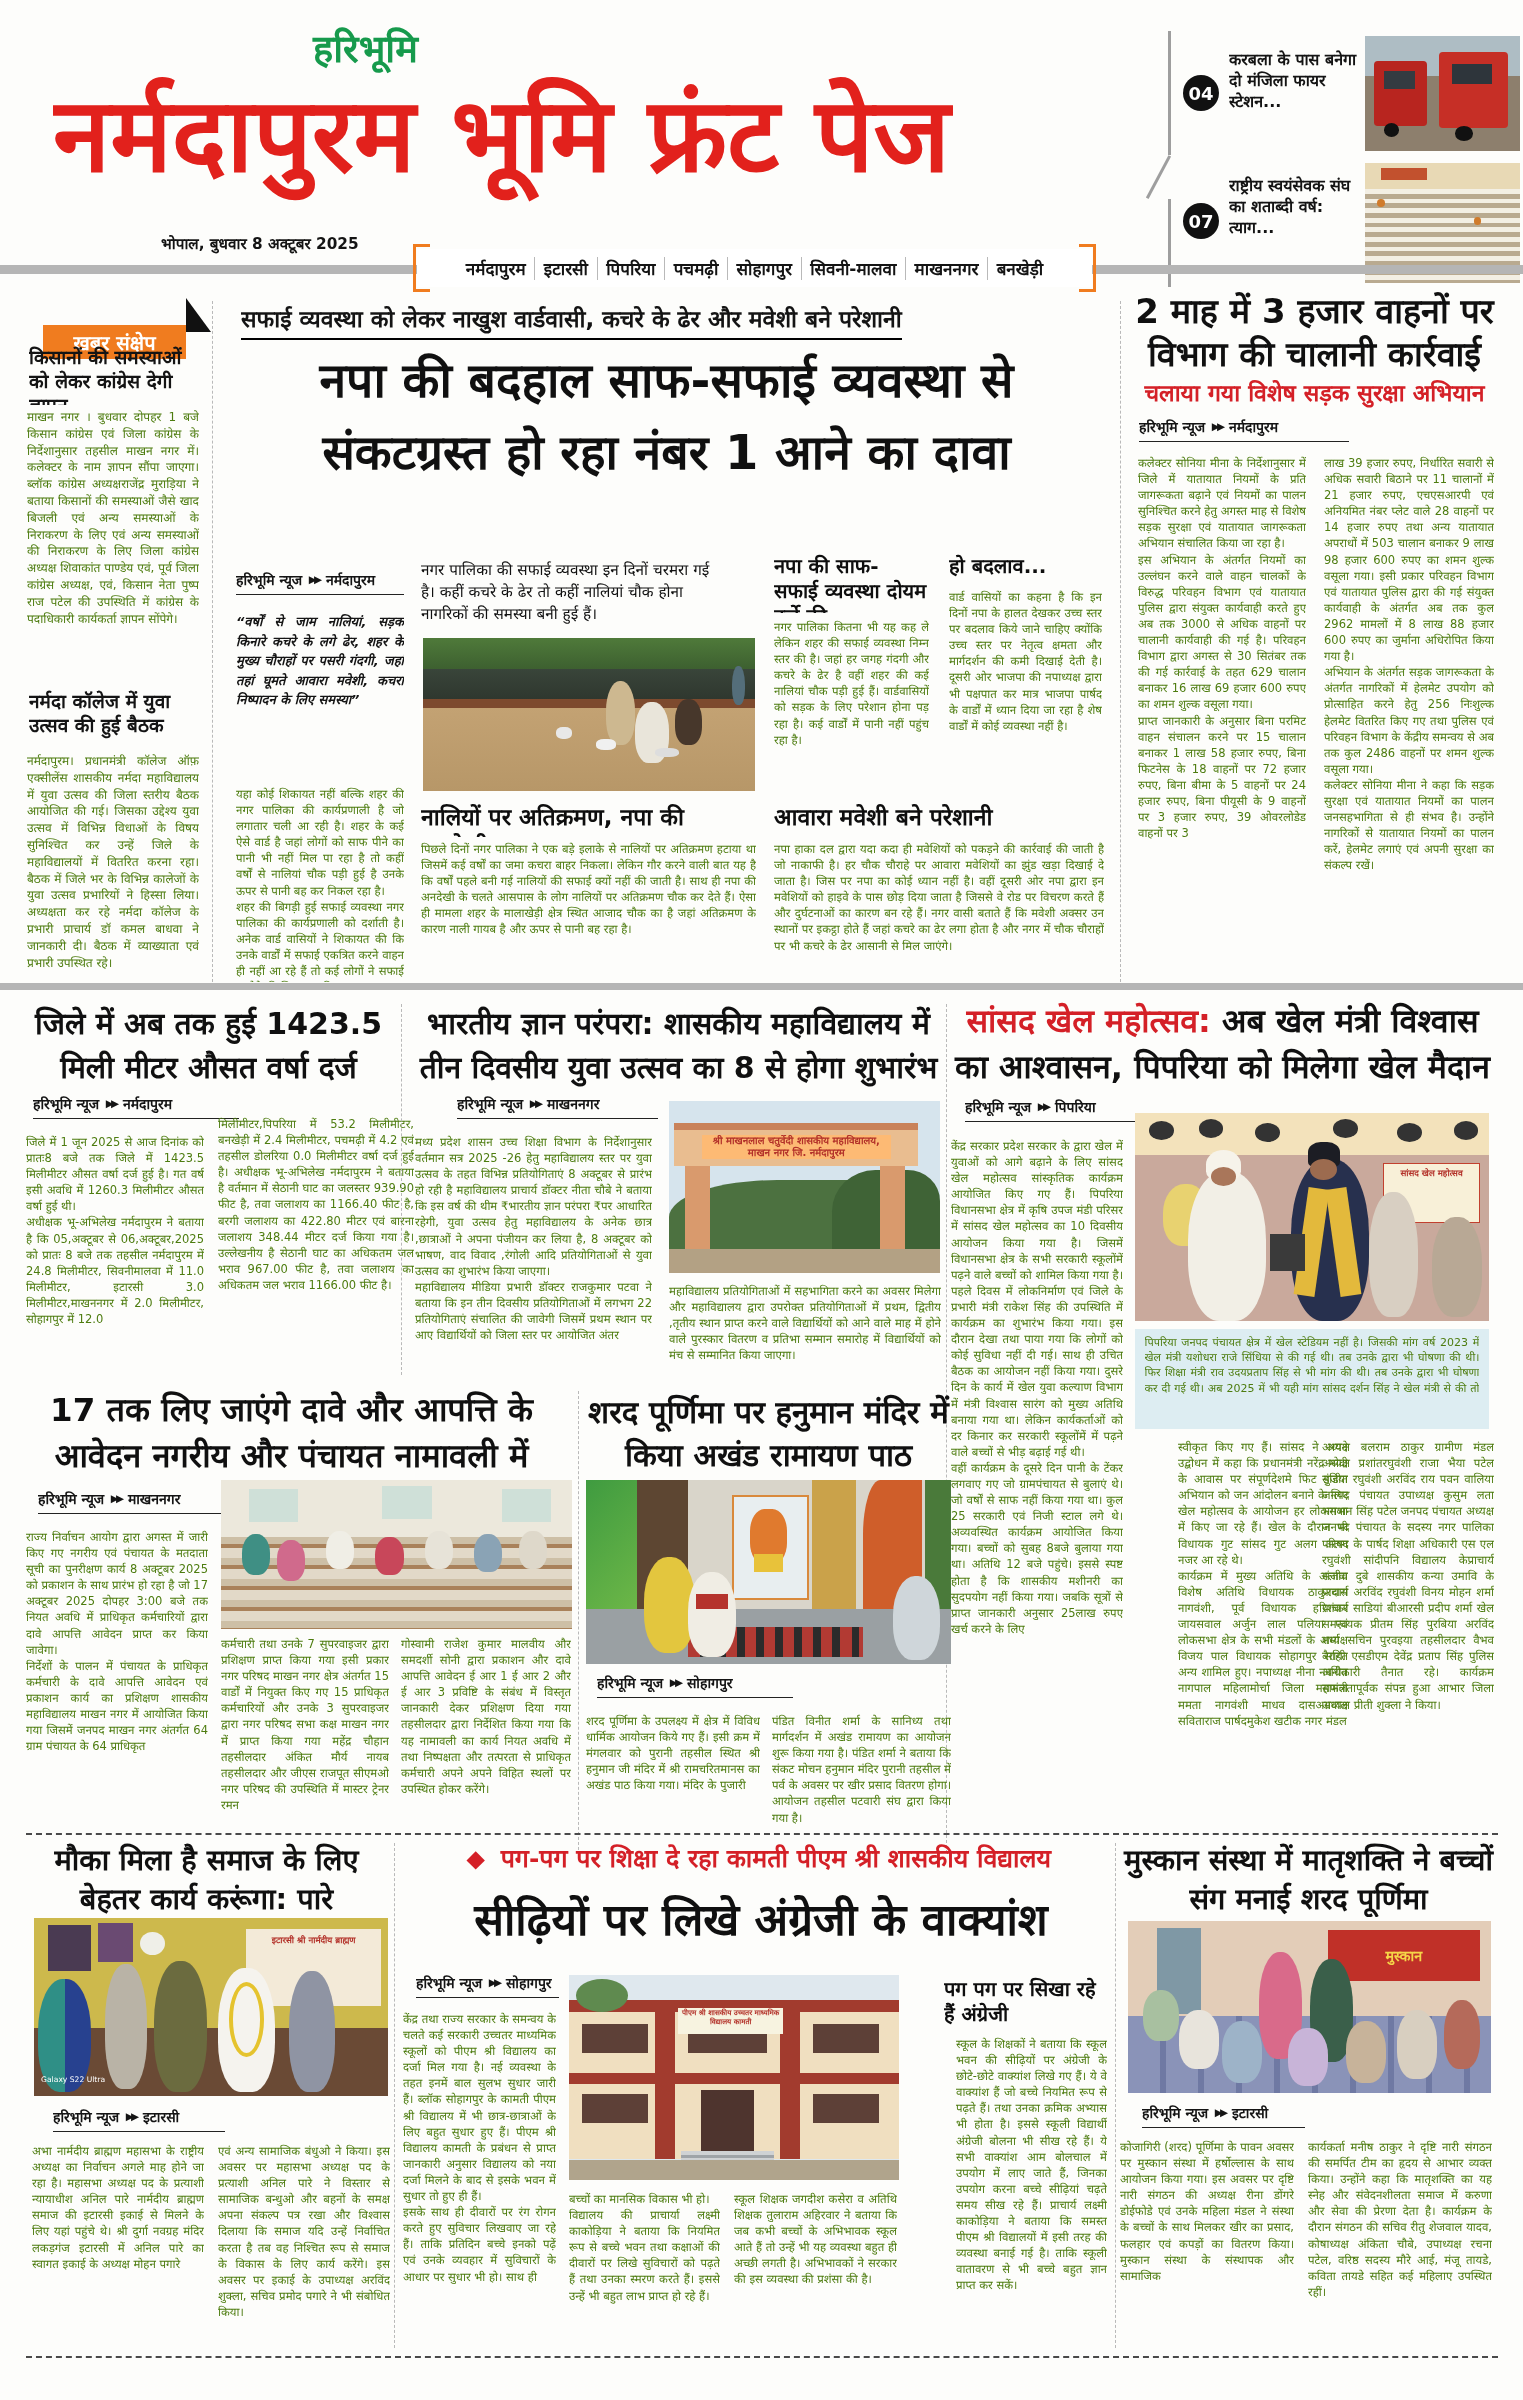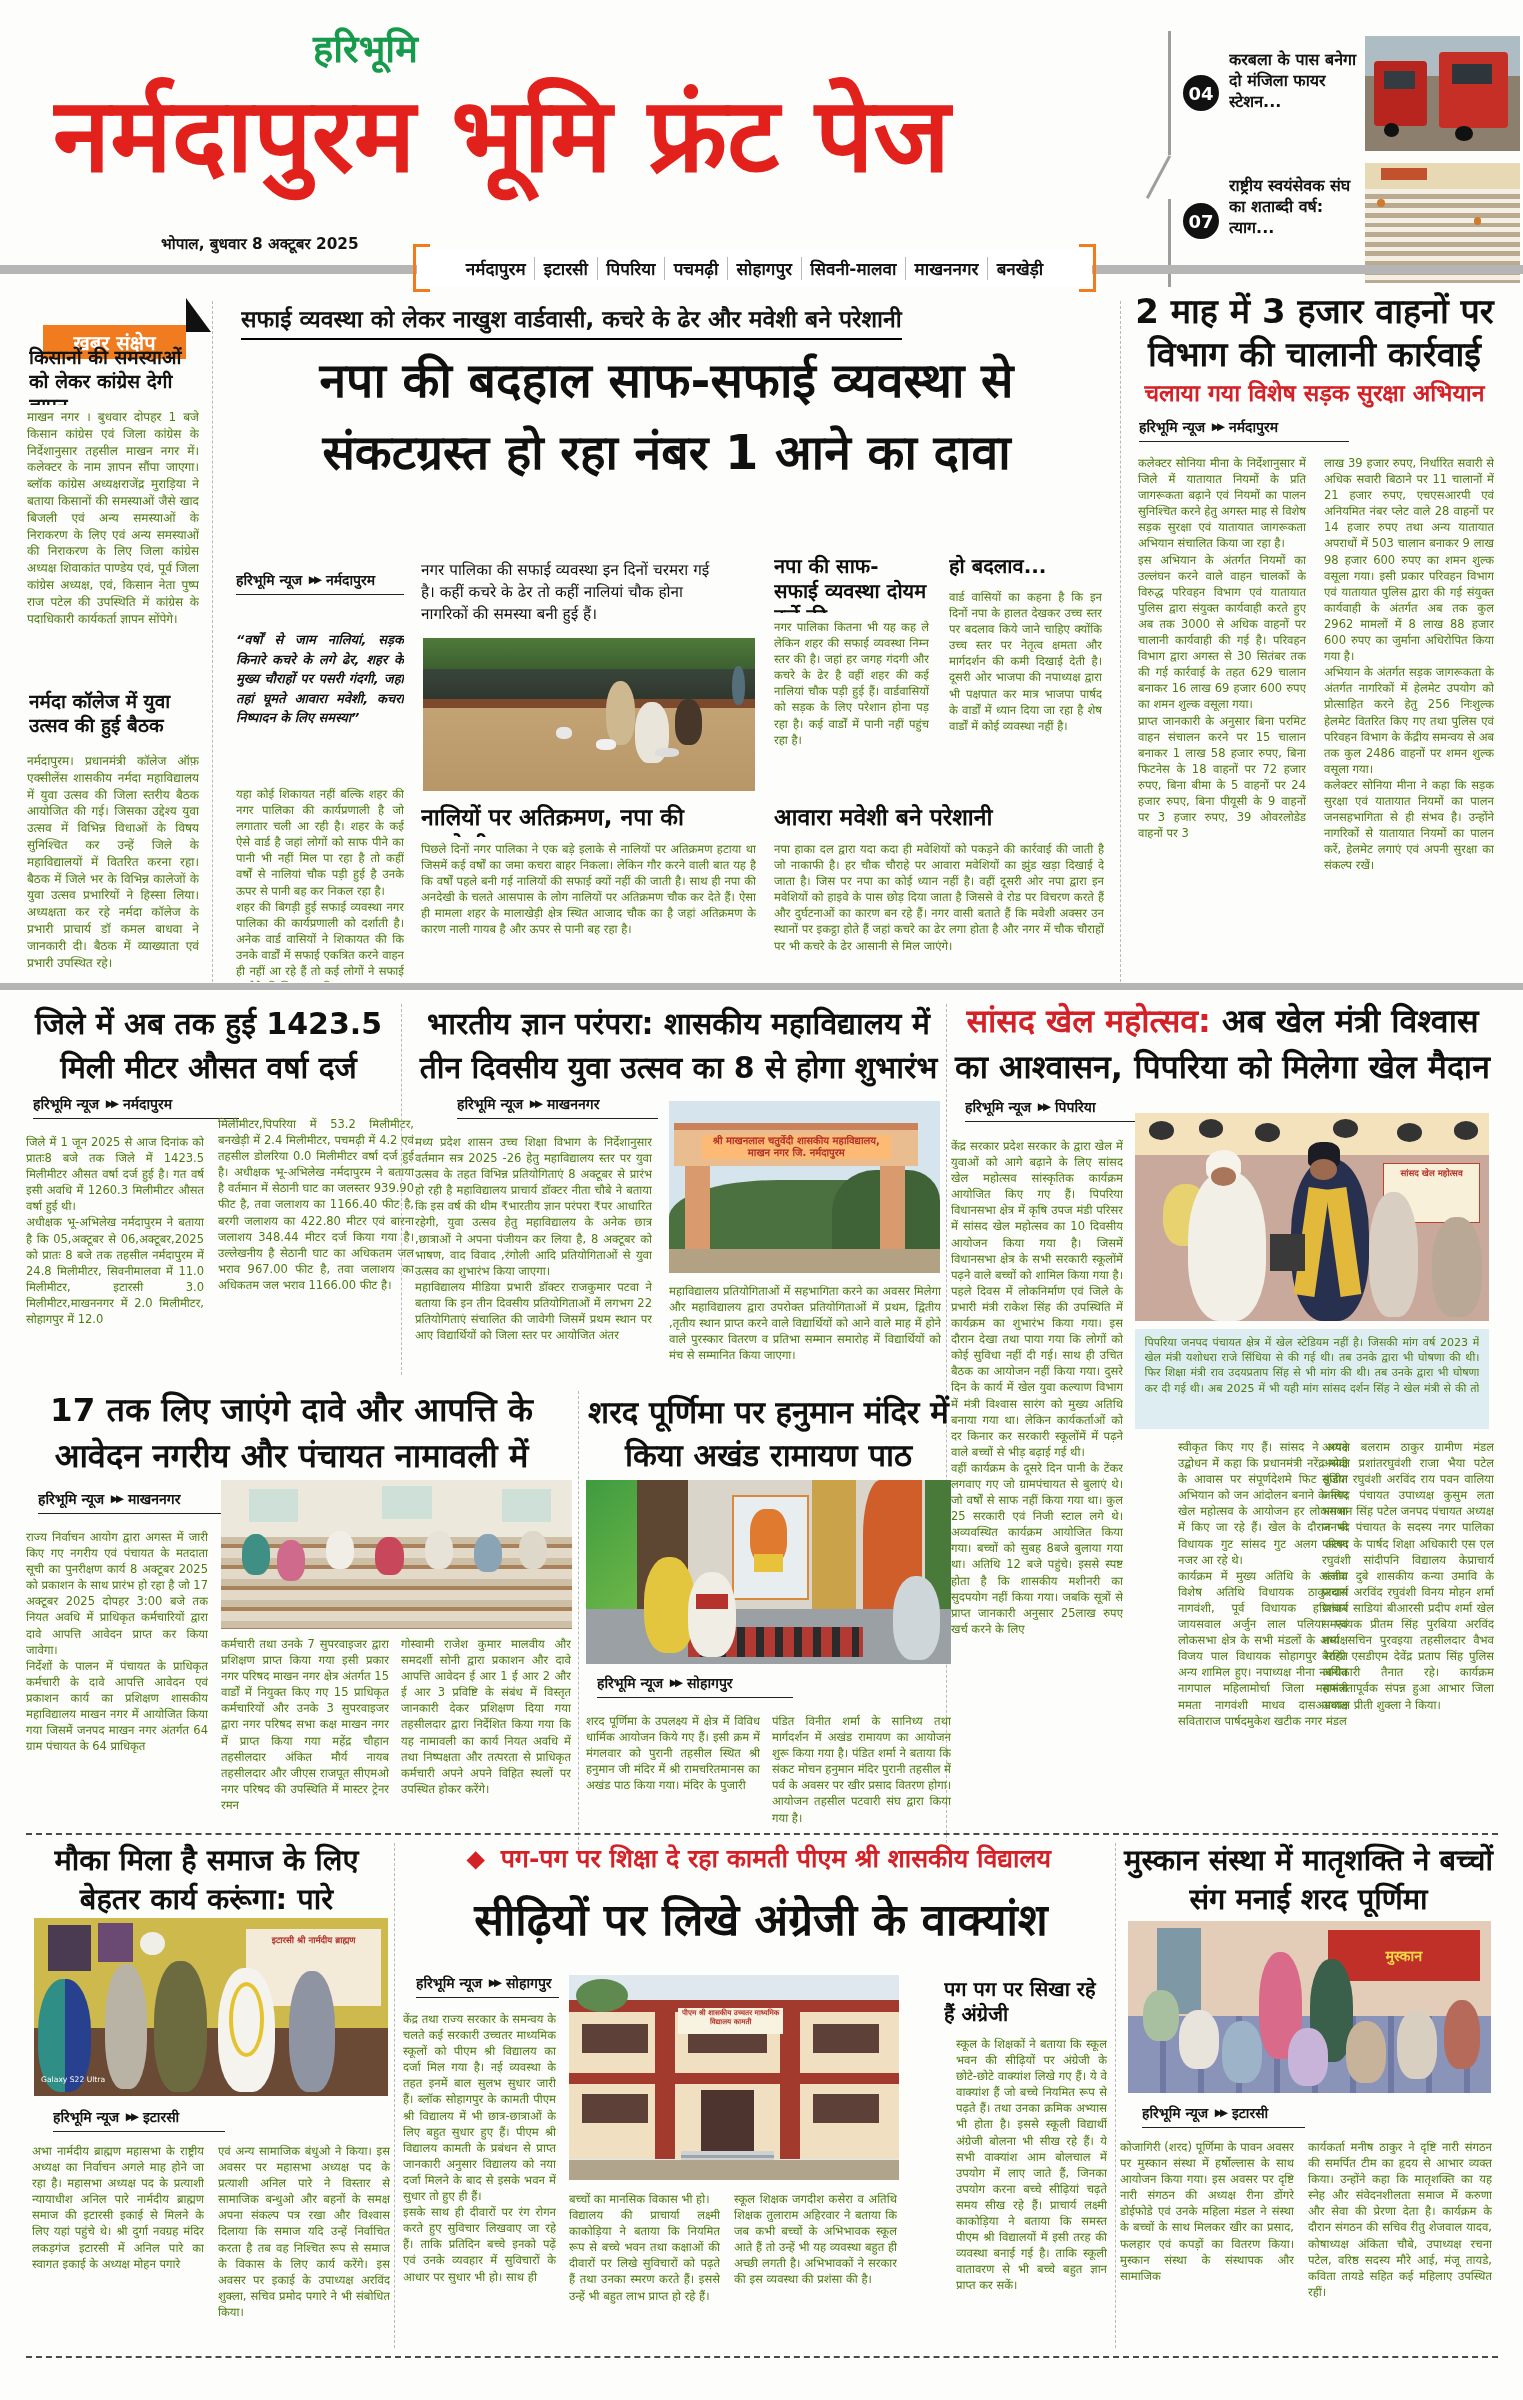--- a/index.html
+++ b/index.html
@@ -3,21 +3,21 @@
 <meta charset="utf-8">
 <style>
   html,body{margin:0;padding:0;background:#888;}
   #page{position:relative;width:1524px;height:2400px;background:#fdfdfb;margin:0 auto;
         font-family:"DejaVu Sans",sans-serif;color:#141414;overflow:hidden;}
   .abs{position:absolute;}
   .hl{font-weight:bold;color:#101010;text-align:center;line-height:1.3;overflow:hidden;}
   .body{font-size:11.5px;line-height:1.4;text-align:justify;color:#4d7c0f;overflow:hidden;white-space:pre-line;}
   .lead{font-size:15.3px;line-height:1.45;color:#111;overflow:hidden;}
   .subhead{font-weight:bold;color:#0e0e0e;line-height:1.25;overflow:hidden;}
-  .quote{font-style:italic;font-weight:bold;font-size:13px;line-height:1.5;text-align:justify;overflow:hidden;margin-top:18px;}
+  .quote{font-style:italic;font-weight:bold;font-size:13px;line-height:1.5;text-align:justify;overflow:hidden;}
   .byline{display:flex;align-items:center;gap:6.7px;font-weight:bold;font-size:14px;
           border-bottom:1.9px solid #222;padding-bottom:4.8px;white-space:nowrap;overflow:hidden;}
   .ffi{font-size:10.5px;letter-spacing:-2.9px;transform:translateY(-1px);}
   .vdash{border-left:1.9px dashed #b9b9b9;width:0;}
   .hdash{border-top:2.4px dashed #4a4a4a;height:0;}
   .grayband{background:#b5b5b5;}
   .photo{overflow:hidden;background:#d8d8d0;}
   .photo>div{position:absolute;}
   .pp{position:absolute;border-radius:46% 46% 40% 40%;}
   .navbox{background:#fff;display:flex;align-items:center;justify-content:center;gap:0;

